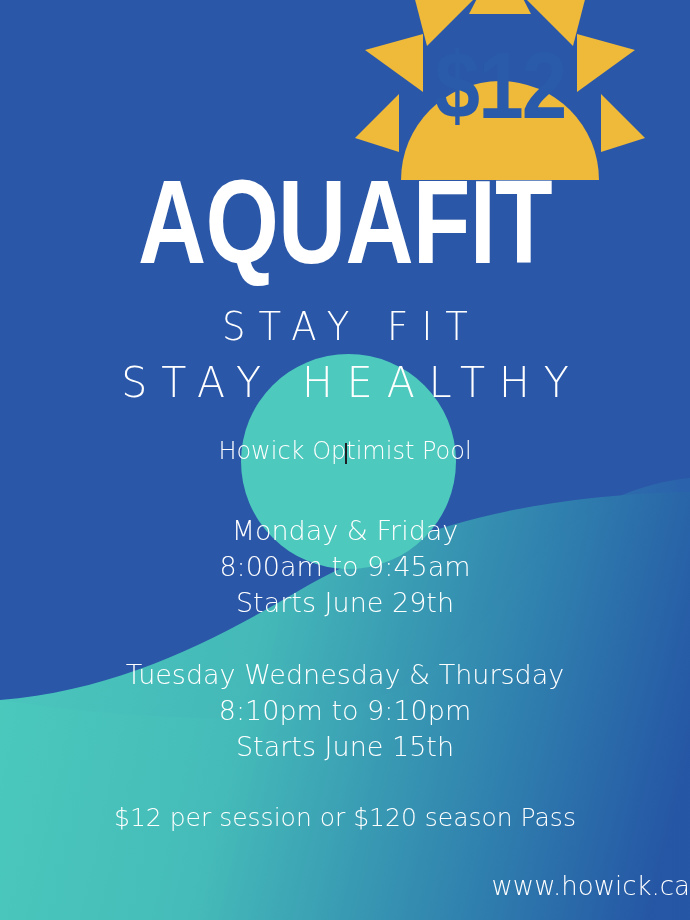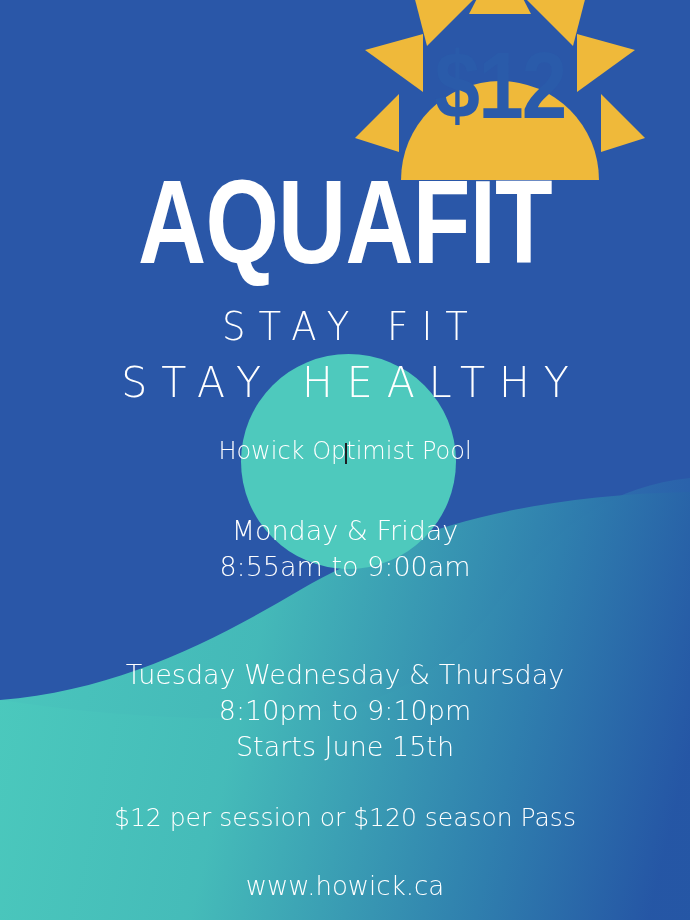--- a/index.html
+++ b/index.html
@@ -103,20 +103,21 @@
     font-weight: 300;
     font-family: "DejaVu Sans", sans-serif;
   }
 
   .website {
     top: 869px;
     font-size: 26px;
     line-height: 34px;
     font-weight: 300;
     font-family: "DejaVu Sans", sans-serif;
+    text-align: right;
   }
 
   .sched div, .txt span { display: block; }
 
   
   .caret-artifact {
     position: absolute;
     left: 345px;
     top: 443px;
     width: 2px;
@@ -183,21 +184,22 @@
   <div class="txt title-aquafit">AQUAFIT</div>
 
   <div class="txt tagline tagline-1">STAY FIT</div>
   <div class="txt tagline tagline-2">STAY HEALTHY</div>
 
   <div class="txt venue">Howick Optimist Pool</div>
   <div class="caret-artifact"></div>
 
   <div class="txt sched sched-1">
     <div>Monday &amp; Friday</div>
-    <div>8:55am to 9:00am</div>
+    <div>8:00am to 9:45am</div>
+    <div>Starts June 29th</div>
   </div>
 
   <div class="txt sched sched-2">
     <div>Tuesday Wednesday &amp; Thursday</div>
     <div>8:10pm to 9:10pm</div>
     <div>Starts June 15th</div>
   </div>
 
   <div class="txt price">$12 per session or $120 season Pass</div>
 

